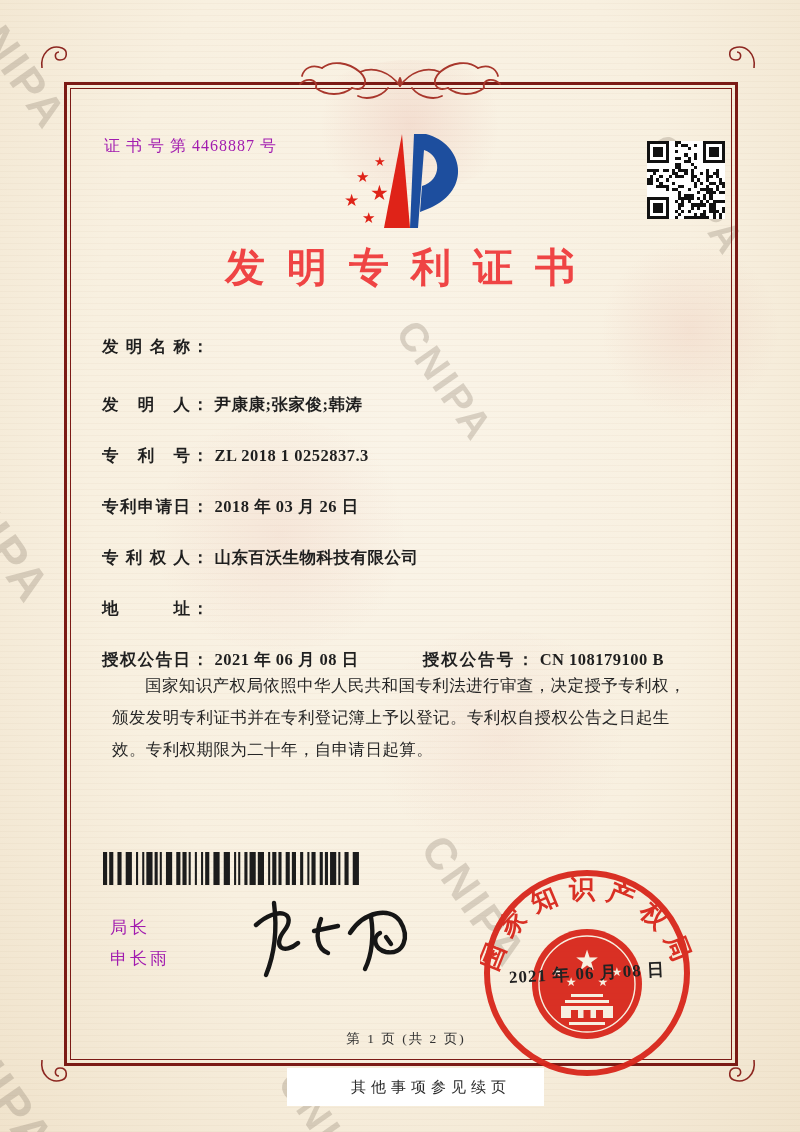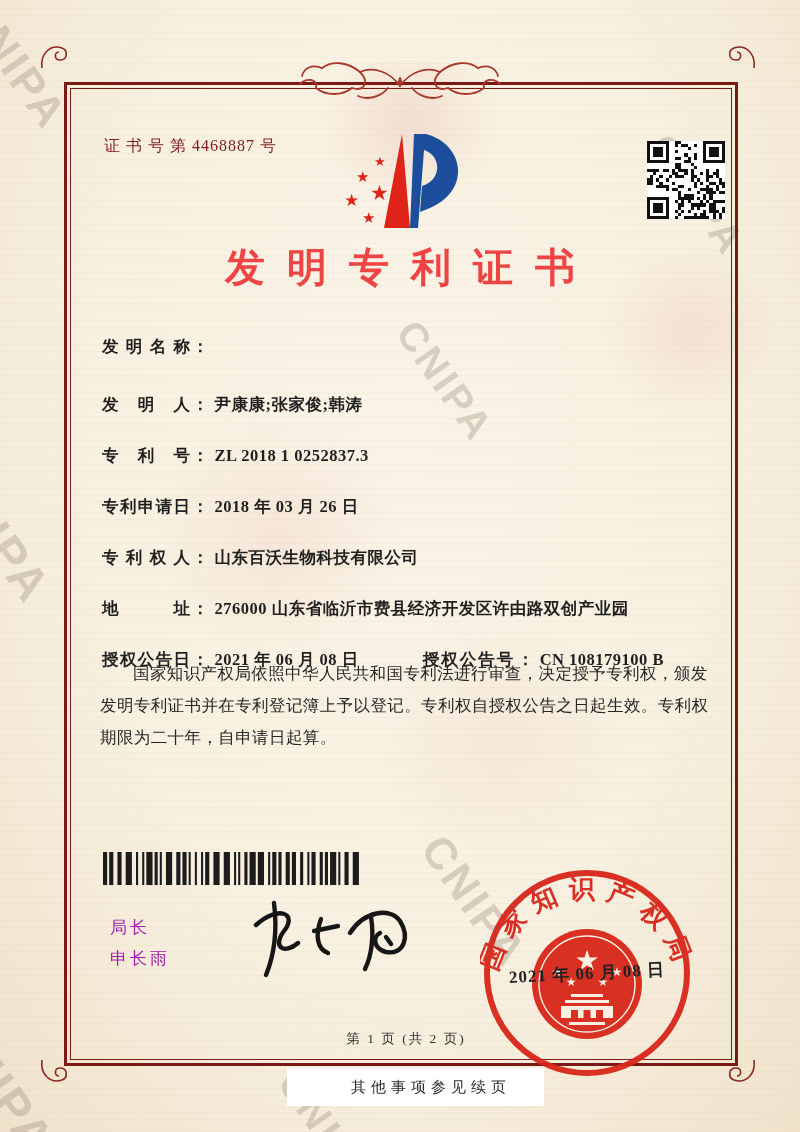--- a/index.html
+++ b/index.html
@@ -19,36 +19,36 @@
     transform-origin:left top;user-select:none;white-space:nowrap;
   }
   .blob{position:absolute;border-radius:50%;pointer-events:none;}
   
   .frame{
     position:absolute;left:64px;top:82px;width:668px;height:978px;
     border:3px solid #7b1a15;
   }
   .frame-inner{position:absolute;inset:3px;border:1px solid #7b1a15;}
   
-  .certno{position:absolute;left:104px;top:136px;font-size:16px;letter-spacing:1px;color:#7f1d1d;}
+  .certno{position:absolute;left:104px;top:136px;font-size:16px;letter-spacing:1px;color:#a21caf;}
   .title{
     position:absolute;left:0;top:240px;width:800px;text-align:center;
     font-size:40px;font-weight:bold;color:#ef4444;letter-spacing:22px;text-indent:22px;
   }
   
   .fields{position:absolute;left:102px;top:336px;width:612px;font-size:16.5px;color:#1f1f1f;}
   .frow{display:flex;align-items:baseline;margin-bottom:29px;font-weight:600;white-space:nowrap;}
   .frow.first{margin-bottom:36px;}
   .flabel{display:inline-block;width:88px;text-align:justify;text-align-last:justify;}
   .fcolon{display:inline-block;margin:0 6px 0 2px;}
   .fvalue{letter-spacing:0.5px;}
   .grant-group{margin-left:64px;display:flex;align-items:baseline;text-align:center;}
   
   .paras{position:absolute;left:100px;top:658px;width:614px;font-size:16.5px;line-height:32px;color:#262626;}
-  .paras p{margin:0;text-indent:2em;letter-spacing:0.4px;}
+  .paras p{margin:12px;text-indent:2em;letter-spacing:0.4px;}
   
   .barcode{position:absolute;left:103px;top:852px;width:258px;height:33px;}
   
   .signer{position:absolute;left:110px;top:912px;font-family:"Liberation Sans",sans-serif;
           font-size:17px;color:#a21caf;line-height:31px;letter-spacing:3px;}
   .sig{position:absolute;left:222px;top:893px;width:214px;height:92px;}
   
   .seal{position:absolute;left:480px;top:866px;width:214px;height:214px;opacity:0.95;}
   .seal-date{
     position:absolute;left:478px;top:962px;width:218px;text-align:center;
@@ -327,21 +327,20 @@
       <span class="fvalue">2018 年 03 月 26 日</span>
   </div>
   <div class="frow">
     <span class="flabel">专利权人</span>
       <span class="fcolon">：</span>
       <span class="fvalue">山东百沃生物科技有限公司</span>
   </div>
   <div class="frow">
     <span class="flabel">地址</span>
       <span class="fcolon">：</span>
-      <span class="fvalue">276000  山东省临沂市费县经济开发区许由路双创产业园</span>
   </div>
   <div class="frow">
     <span class="flabel">授权公告日</span>
       <span class="fcolon">：</span>
       <span class="fvalue">2021 年 06 月 08 日</span>
     <span class="grant-group">
       <span style="letter-spacing:2px;">授权公告号</span>
         <span class="fcolon">：</span>
         <span class="fvalue">CN 108179100 B</span>
     </span>

